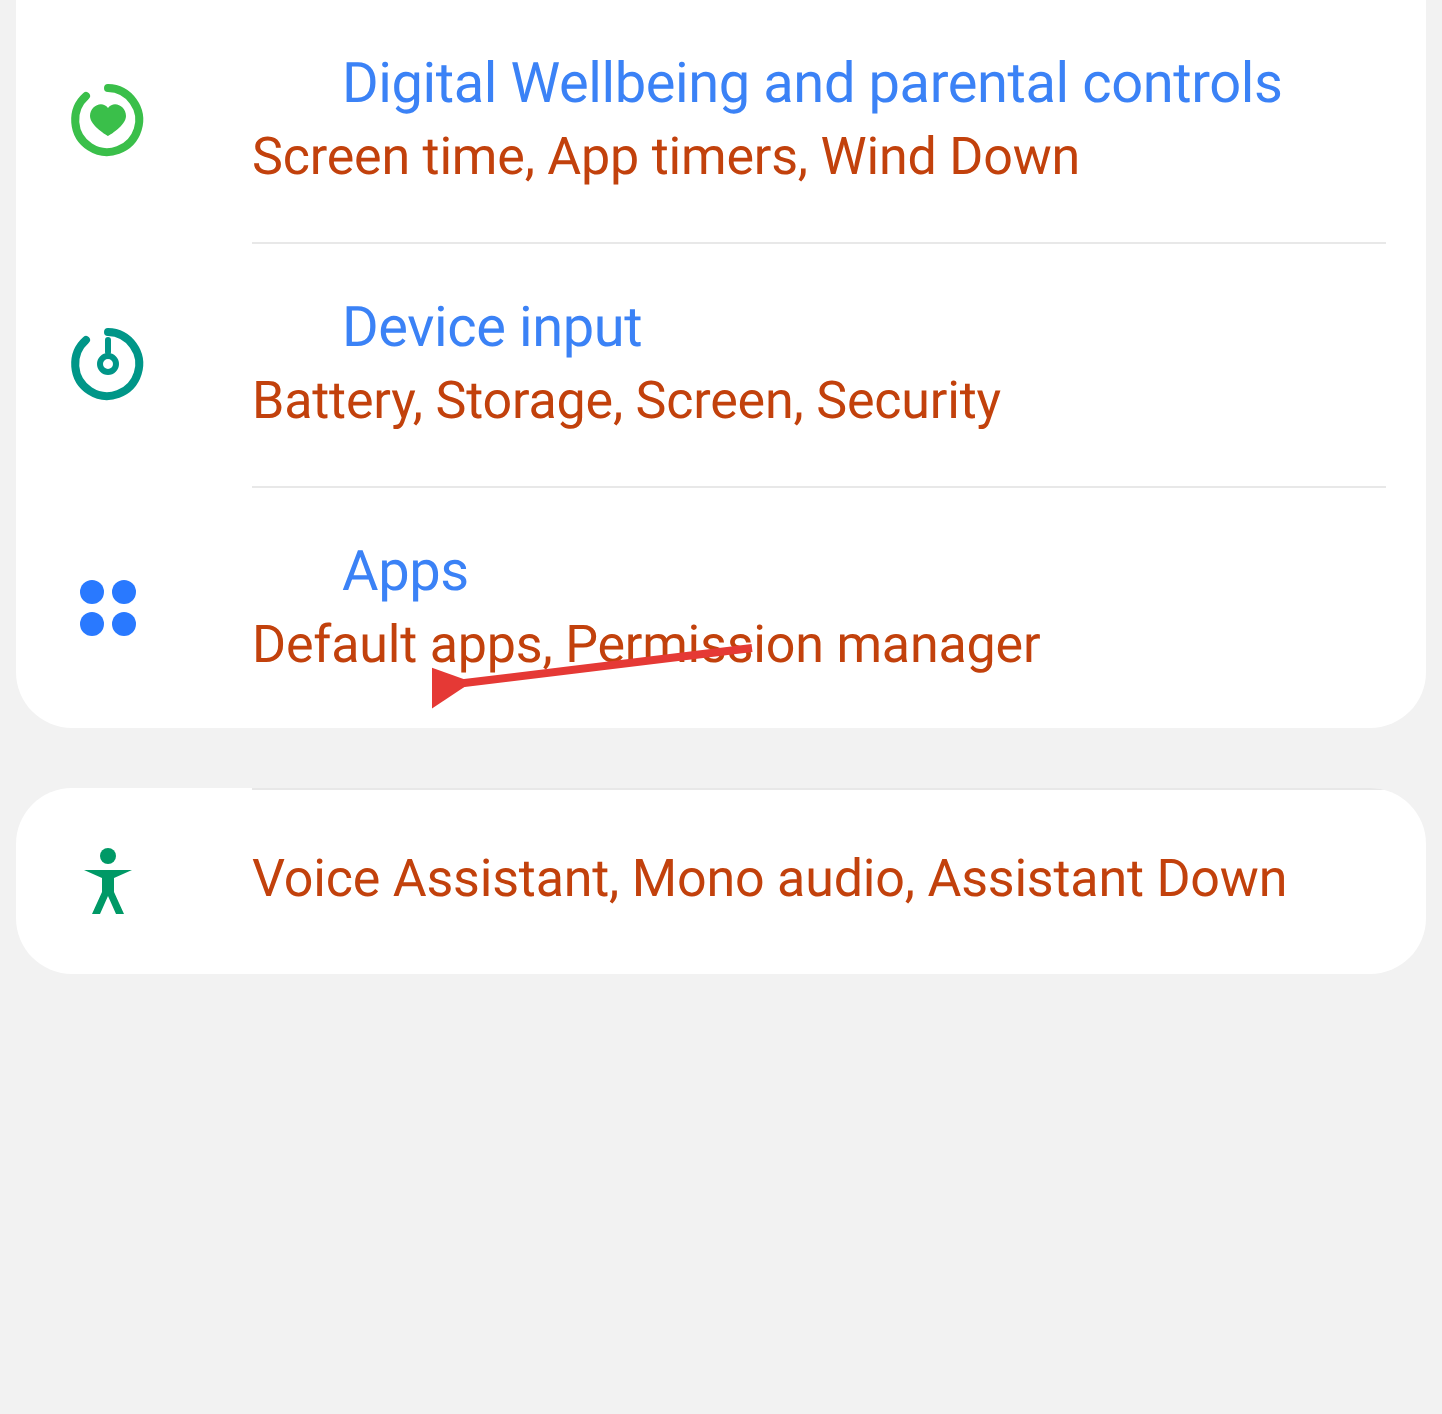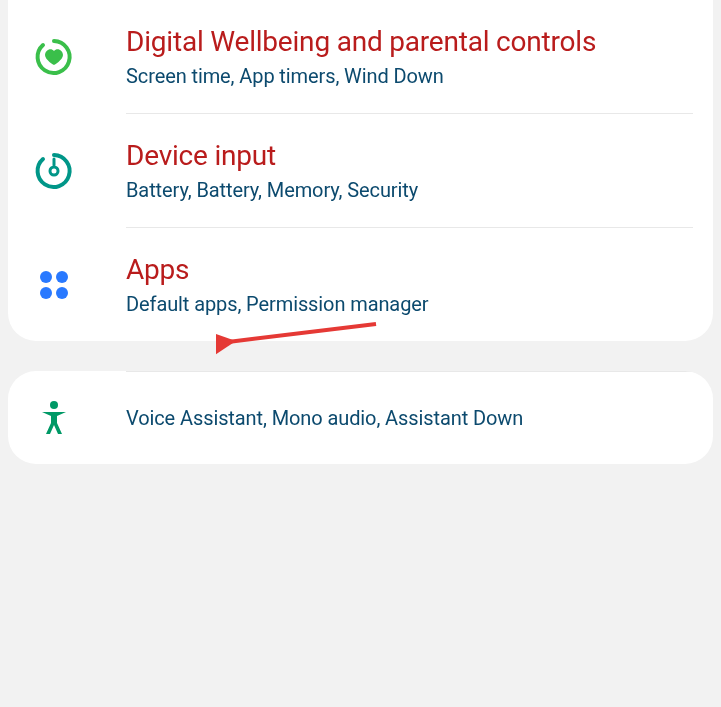--- a/index.html
+++ b/index.html
@@ -38,28 +38,29 @@
     align-items: center;
     justify-content: center;
     margin-right: 50px;
   }
   .text-slot {
     flex: 1;
     min-width: 0;
   }
   .title {
     font-size: 28px;
-    color: #b91c1c;
+    color: #3b82f6;
     line-height: 1.25;
     letter-spacing: -0.2px;
     margin-bottom: 4px;
+    margin-left: 45px;
   }
   .subtitle {
-    font-size: 20px;
-    color: #0c4a6e;
+    font-size: 26px;
+    color: #c2410c;
     line-height: 1.3;
     letter-spacing: -0.1px;
   }
   .arrow {
     position: absolute;
     left: 216px;
     top: 318px;
     pointer-events: none;
   }
 </style>
@@ -90,21 +91,21 @@
       <svg width="40" height="40" viewBox="0 0 40 40">
         <g fill="none" stroke="#009688" stroke-width="4" stroke-linecap="round">
           <path d="M20 4 A16 16 0 1 1 9 8"></path>
         </g>
         <circle cx="20" cy="20" r="4" fill="none" stroke="#009688" stroke-width="3"></circle>
         <line x1="20" y1="8" x2="20" y2="14" stroke="#009688" stroke-width="3" stroke-linecap="round"></line>
       </svg>
     </div>
     <div class="text-slot">
       <div class="title">Device input</div>
-      <div class="subtitle">Battery, Battery, Memory, Security</div>
+      <div class="subtitle">Battery, Storage, Screen, Security</div>
     </div>
   </div>
 
   <div class="divider"></div>
 
   <div class="item">
     <div class="icon-slot">
       <svg width="38" height="38" viewBox="0 0 38 38">
         <circle cx="11" cy="11" r="6" fill="#2979FF"></circle>
         <circle cx="27" cy="11" r="6" fill="#2979FF"></circle>

